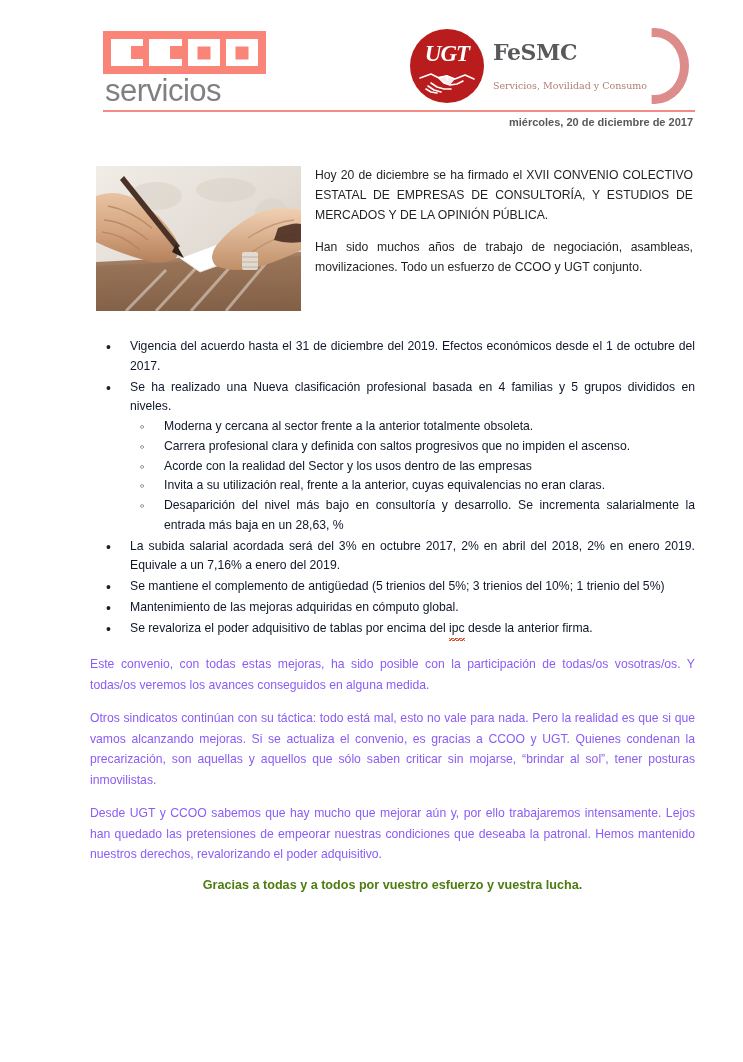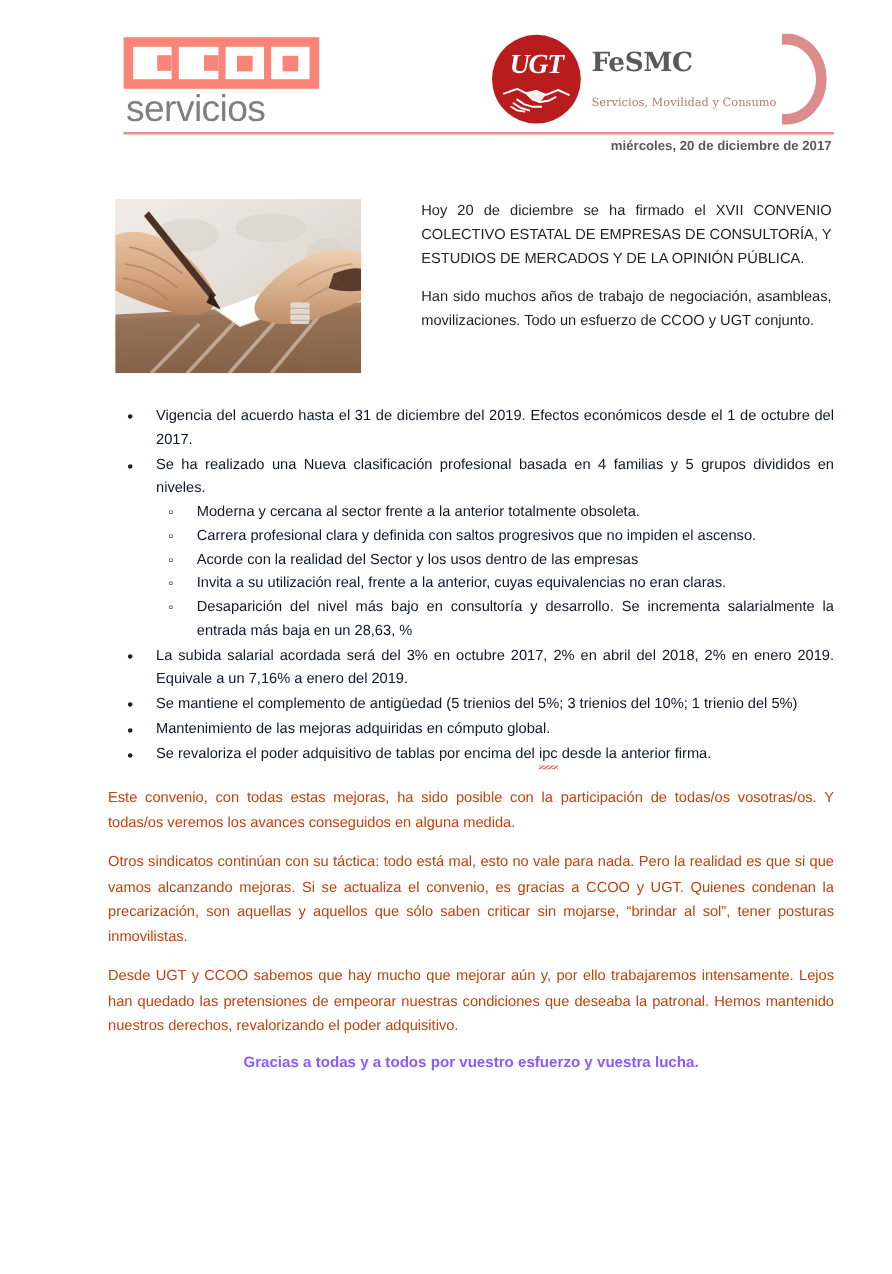--- a/index.html
+++ b/index.html
@@ -173,21 +173,20 @@
     line-height:1.55;
     color:#231f20;
     letter-spacing:0.15px;
   }
 
   
   .intro{
     margin:18px 50px 0 96px;
     display:flex;
     align-items:flex-start;
-    gap:36px;
   }
   .photo{
     position:relative;
     width:205px;height:145px;
     flex:0 0 auto;
     overflow:hidden;
     background:#e9e4de;
   }
   .photo svg{display:block;width:205px;height:145px;}
   .intro-text{
@@ -260,30 +259,30 @@
     opacity:.95;
   }
 
   
   .closing{
     margin:16px 48px 0 90px;
     font-family:"Liberation Sans", sans-serif;
     font-size:12.2px;
     line-height:1.68;
     text-align:justify;
-    color:#c2410c;
+    color:#8b5cf6;
   }
   .closing p{margin:0 0 13px 0;}
   .thanks{
     margin:6px 48px 0 90px;
     text-align:center;
     font-family:"Liberation Sans", sans-serif;
     font-weight:bold;
     font-size:12.6px;
-    color:#8b5cf6;
+    color:#4d7c0f;
   }
 </style>
 </head>
 <body>
 
 <div class="page">
 
   <div class="header">
 
     <div class="ccoo-logo">

